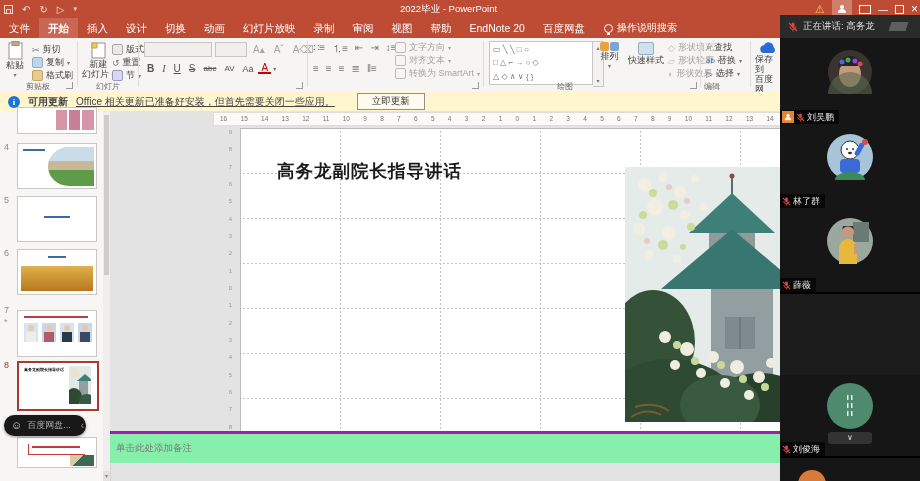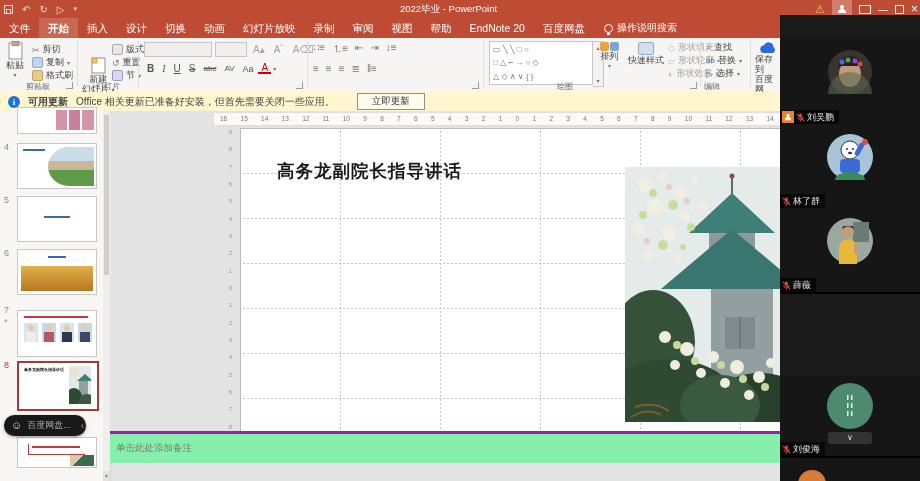--- a/index.html
+++ b/index.html
@@ -164,21 +164,21 @@
         </div>
       <div class="smallrow">
           <span class="micon" style="background:#E8CC8F;border:1px solid #C2A45F"></span>
           <span>格式刷</span>
         </div>
     </div>
     <div class="abs glabel" style="left:0;top:43px;width:76px">剪贴板</div>
     <div class="abs dlg" style="left:66px;top:44px"></div>
     <div class="abs vsep" style="left:77px"></div>
 
-    <div class="abs bigbtn" style="left:82px;top:19px">
+    <div class="abs bigbtn" style="left:82px;top:4px">
       <svg width="16" height="17" viewBox="0 0 16 17">
           <rect x="2" y="1" width="13" height="15" fill="#fff" stroke="#9a9187"></rect>
           <path d="M2 1 l5 0 0 5 -5 0 z" fill="#F2C94C" stroke="#C2A45F"></path>
         </svg>
       <span>新建</span>
       <span><span>幻灯片</span> <span style="font-size:6px;color:#777">▾</span></span>
     </div>
     <div class="abs" style="left:112px;top:5px">
       <div class="smallrow">
           <span class="micon" style="background:#E8E8E8;border:1px solid #A8A8A8"></span>
@@ -230,20 +230,37 @@
         <span>↕≡</span>
       </div>
       <div style="display:flex;gap:7px;color:#777;font-size:10px;margin-top:7px">
         <span>≡</span>
         <span>≡</span>
         <span>≡</span>
         <span>≣</span>
         <span>‖≡</span>
       </div>
     </div>
+    <div class="abs" style="left:395px;top:3px;font-size:9px">
+      <div class="smallrow gray">
+          <span class="micon" style="border:1px solid #bbb"></span>
+          <span>文字方向</span>
+          <span style="font-size:6px">▾</span>
+        </div>
+      <div class="smallrow gray">
+          <span class="micon" style="border:1px solid #bbb"></span>
+          <span>对齐文本</span>
+          <span style="font-size:6px">▾</span>
+        </div>
+      <div class="smallrow gray">
+          <span class="micon" style="border:1px solid #bbb"></span>
+          <span>转换为 SmartArt</span>
+          <span style="font-size:6px">▾</span>
+        </div>
+    </div>
     <div class="abs dlg" style="left:472px;top:44px"></div>
     <div class="abs vsep" style="left:483px"></div>
 
     <div class="abs" style="left:489px;top:3px;display:flex">
       <div class="shapesbox">
         <div>▭ ╲ ╲ □ ○</div>
         <div>□ △ ⌐ → ○ ◇</div>
         <div>△ ◇ ∧ ∨ { }</div>
       </div>
       <div class="scrollcol">
@@ -309,21 +326,21 @@
           <path d="M4 11 a4 4 0 0 1 1-7.8 A5 5 0 0 1 14.5 5 A3.5 3.5 0 0 1 14 11 Z" fill="#2A6BD8"></path>
         </svg>
       <span>保存到</span>
       <span>百度网</span>
     </div>
   </div>
 
   <div class="abs updatebar">
     <span class="info-ic">i</span>
     <span style="font-weight:bold;font-size:10px;color:#444">可用更新</span>
-    <span style="font-size:10px;color:#444;">Office 相关更新已准备好安装，但首先需要关闭一些应用。</span>
+    <span style="font-size:10px;color:#444;text-decoration:underline">Office 相关更新已准备好安装，但首先需要关闭一些应用。</span>
     <button class="upd-btn" style="margin-left:14px">立即更新</button>
   </div>
 
   <div class="abs thumbpanel">
 
     <div class="thumb" style="top:-4px;height:25px">
       <div class="abs" style="left:38px;top:2px;width:11px;height:20px;background:#D793A8"></div>
       <div class="abs" style="left:51px;top:2px;width:11px;height:20px;background:#C97F98"></div>
       <div class="abs" style="left:64px;top:2px;width:12px;height:20px;background:#D793A8"></div>
     </div>
@@ -498,20 +515,32 @@
         <path d="M10 240 q20 -6 34 4 M6 250 q16 -10 30 -2" stroke="#7A5A30" stroke-width="2" fill="none"></path>
       </svg>
     </div>
   </div>
 
   <div class="abs notes">
     <span>单击此处添加备注</span>
   </div>
 
   <div class="abs sidebar">
+    <div class="mhead">
+      <svg width="10" height="10" viewBox="0 0 10 10">
+          <rect x="3.5" y="0.5" width="3" height="5" rx="1.5" fill="#E04545"></rect>
+          <path d="M2 4.5 a3 3 0 0 0 6 0 M5 7.5 v2" stroke="#E04545" fill="none"></path>
+          <line x1="1" y1="1" x2="9" y2="9" stroke="#E04545" stroke-width="1.2"></line>
+        </svg>
+      <span>正在讲话: 高务龙</span>
+      <span class="mlogo">
+          <i style="left:0;top:1px"></i>
+          <i style="left:8px;top:1px"></i>
+        </span>
+    </div>
 
     <div class="tile" style="top:23px;height:86px">
       <svg width="44" height="44" viewBox="0 0 44 44" style="position:absolute;left:48px;top:12px">
         <circle cx="22" cy="22" r="22" fill="#3A3430"></circle>
         <ellipse cx="22" cy="24" rx="11" ry="13" fill="#C49A7E"></ellipse>
         <path d="M10 18 a12 12 0 0 1 24 0 l-2 -2 -20 0 z" fill="#2A2220"></path>
         <circle cx="14" cy="12" r="2.5" fill="#4A6AD8"></circle>
           <circle cx="20" cy="10" r="2.5" fill="#3AA85A"></circle>
           <circle cx="27" cy="11" r="2.5" fill="#8A4AD8"></circle>
           <circle cx="32" cy="14" r="2.5" fill="#D84A4A"></circle>

